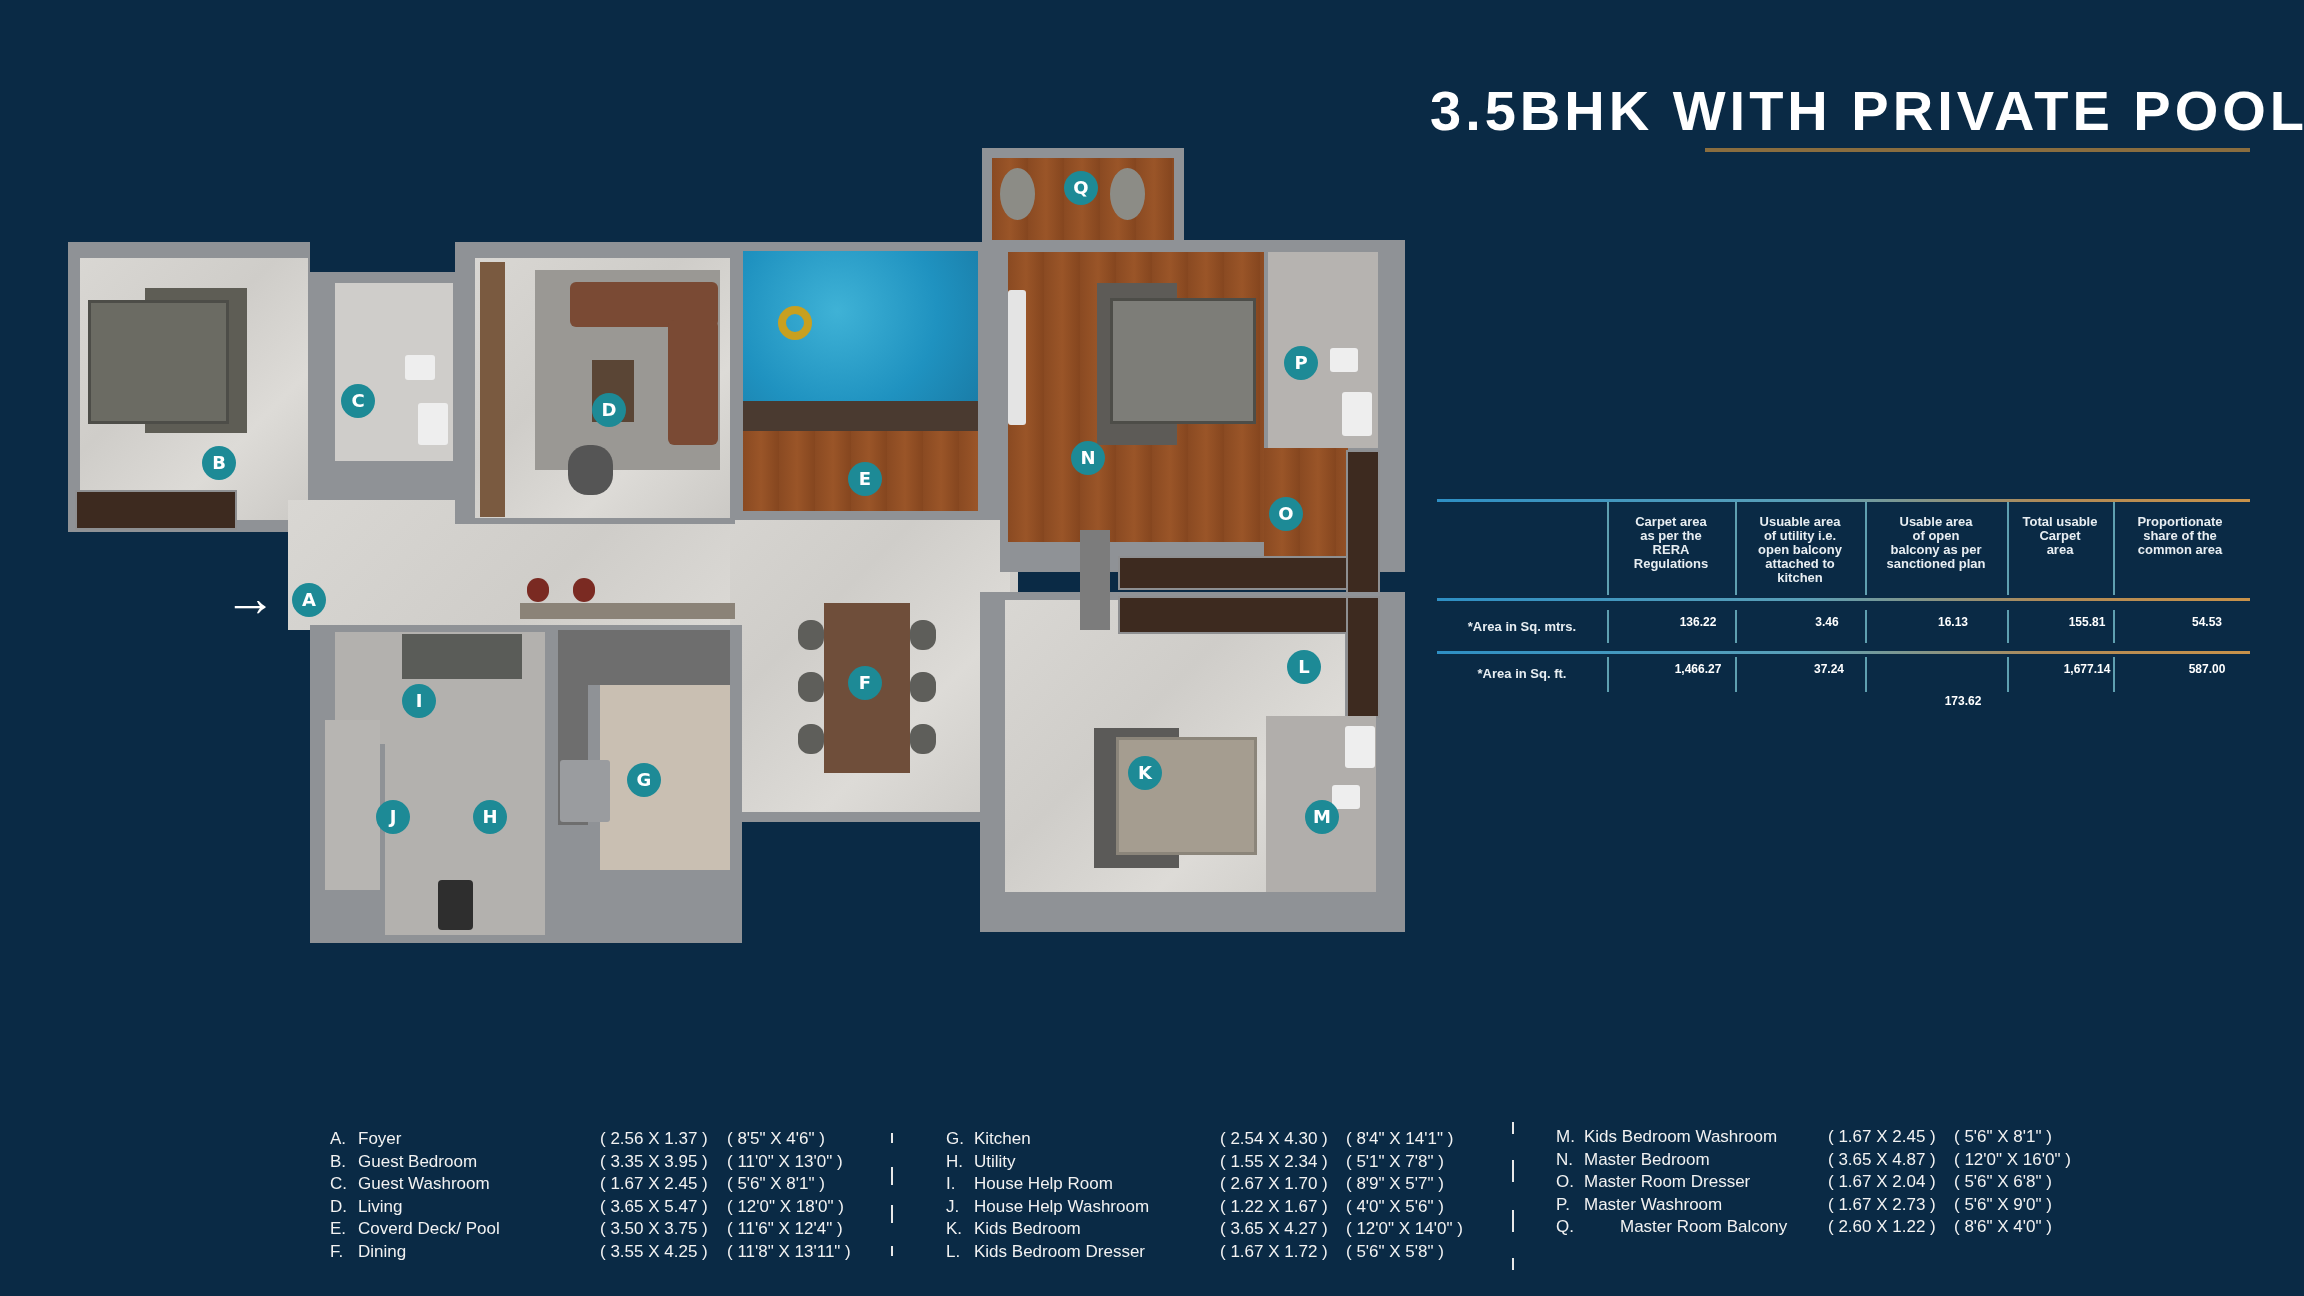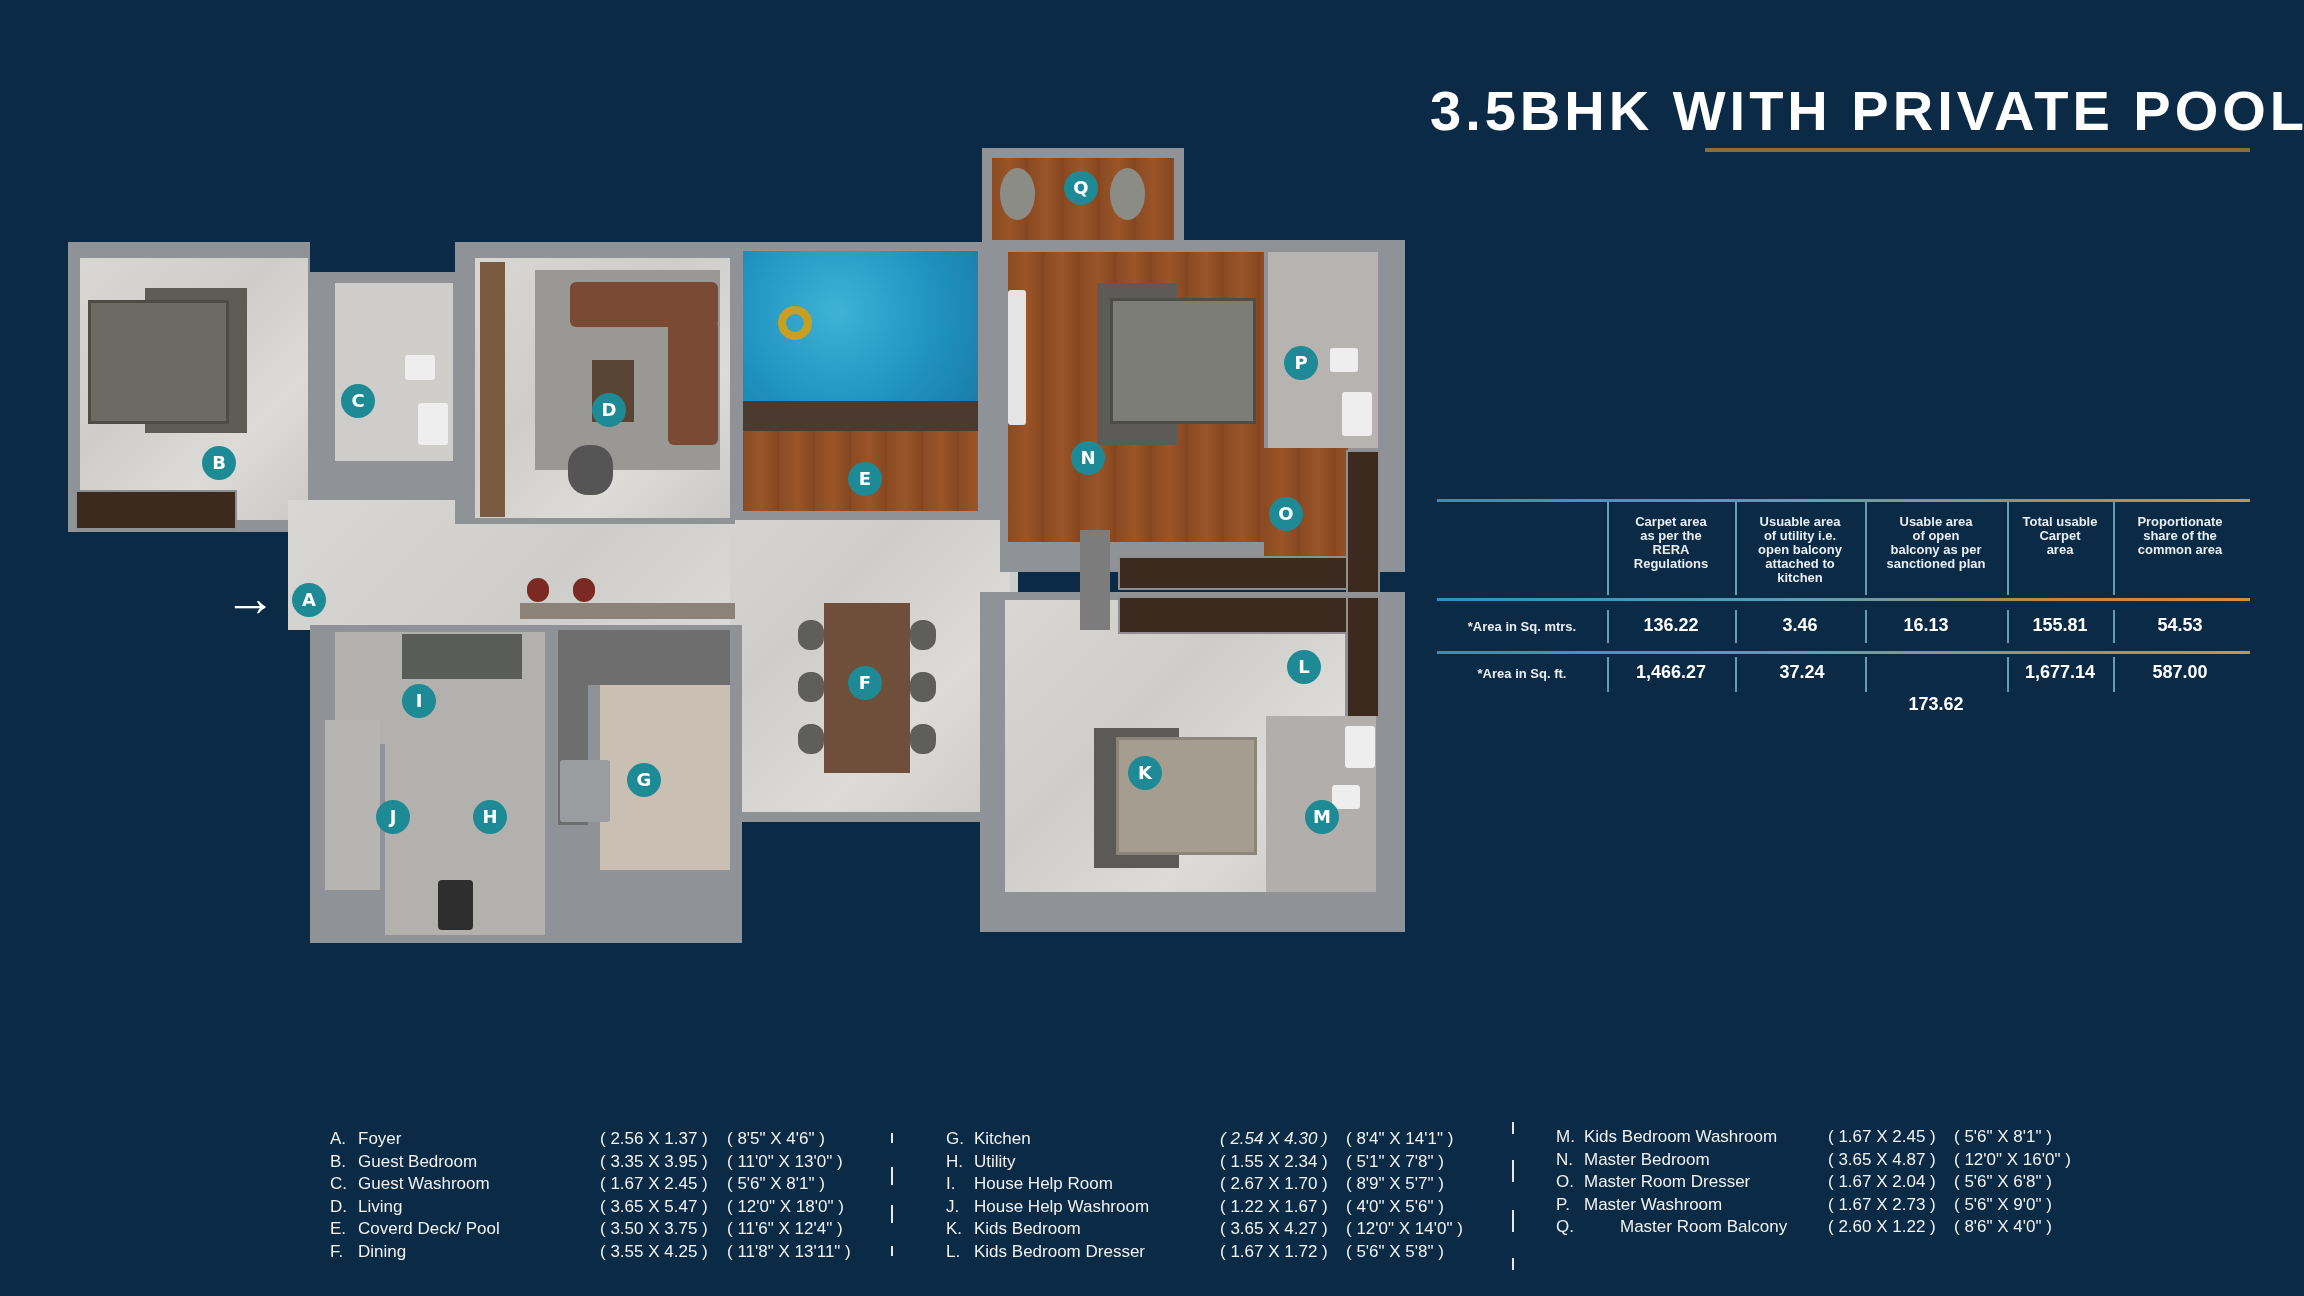--- a/index.html
+++ b/index.html
@@ -6,21 +6,21 @@
   body{width:2304px;height:1296px;background:#0a2a45;position:relative;overflow:hidden;font-family:"Liberation Sans","DejaVu Sans",sans-serif;color:#fff;}
   .abs{position:absolute;}
   .title{left:1430px;top:78px;font-size:56px;font-weight:bold;letter-spacing:4px;color:#fff;white-space:nowrap;}
   .title-underline{left:1705px;top:148px;width:545px;height:4px;background:#8a6d3f;}
   
   .tbl{left:1437px;top:499px;width:813px;height:200px;font-weight:bold;}
   .hline{position:absolute;left:0;width:813px;height:3px;background:linear-gradient(90deg,#2e8fc4 0%,#5aa0b8 45%,#b08a57 75%,#c8924a 100%);}
   .vline{position:absolute;width:2px;background:#5f9fb0;}
   .th{position:absolute;top:16px;font-size:13px;line-height:14px;text-align:center;color:#e8eef2;}
   .rowlabel{position:absolute;font-size:13px;color:#e8eef2;text-align:center;width:170px;}
-  .cell{position:absolute;font-size:18px;color:#fff;text-align:center;}
+  .cell{position:absolute;font-size:12px;color:#fff;text-align:center;padding-left:27px;}
   
   .plan{left:0;top:0;width:1420px;height:960px;}
   .wall{position:absolute;background:#8f9296;}
   .marble{position:absolute;background:linear-gradient(135deg,#d9d7d3 0%,#cfcdc9 40%,#dddbd7 70%,#cbc9c5 100%);}
   .wood{position:absolute;background:repeating-linear-gradient(90deg,#8a4a22 0px,#9a5528 18px,#85461f 36px);}
   .tile{position:absolute;background:#bdbab6;}
   .pool{position:absolute;background:radial-gradient(circle at 40% 40%,#3fb2d6 0%,#1f92c0 60%,#1a7da8 100%);}
   .deck{position:absolute;background:#4a3a30;}
   .marker{position:absolute;width:34px;height:34px;border-radius:50%;background:#1d8a96;color:#fff;font-weight:bold;font-size:18px;line-height:34px;text-align:center;font-family:"DejaVu Sans",sans-serif;}
   .bed{position:absolute;background:#6b6b63;border:3px solid #4d4d48;}
@@ -259,21 +259,21 @@
 
 <div class="sep" style="left:891px;top:1133px;height:10px;"></div>
 <div class="sep" style="left:891px;top:1167px;height:18px;"></div>
 <div class="sep" style="left:891px;top:1205px;height:18px;"></div>
 <div class="sep" style="left:891px;top:1246px;height:10px;"></div>
 
 <div class="legend" style="left:946px;width:560px;">
   <div class="lg-row">
       <span class="lg-key">G.</span>
       <span class="lg-name" style="left:28px;">Kitchen</span>
-      <span class="lg-m" style="left:274px;font-style:italic;">( 2.54 X 4.30 )</span>
+      <span class="lg-m" style="left:274px;">( 2.54 X 4.30 )</span>
       <span class="lg-ft" style="left:400px;">( 8'4" X 14'1" )</span>
     </div>
   <div class="lg-row">
       <span class="lg-key">H.</span>
       <span class="lg-name" style="left:28px;">Utility</span>
       <span class="lg-m" style="left:274px;">( 1.55 X 2.34 )</span>
       <span class="lg-ft" style="left:400px;">( 5'1" X 7'8" )</span>
     </div>
   <div class="lg-row">
       <span class="lg-key">I.</span>

